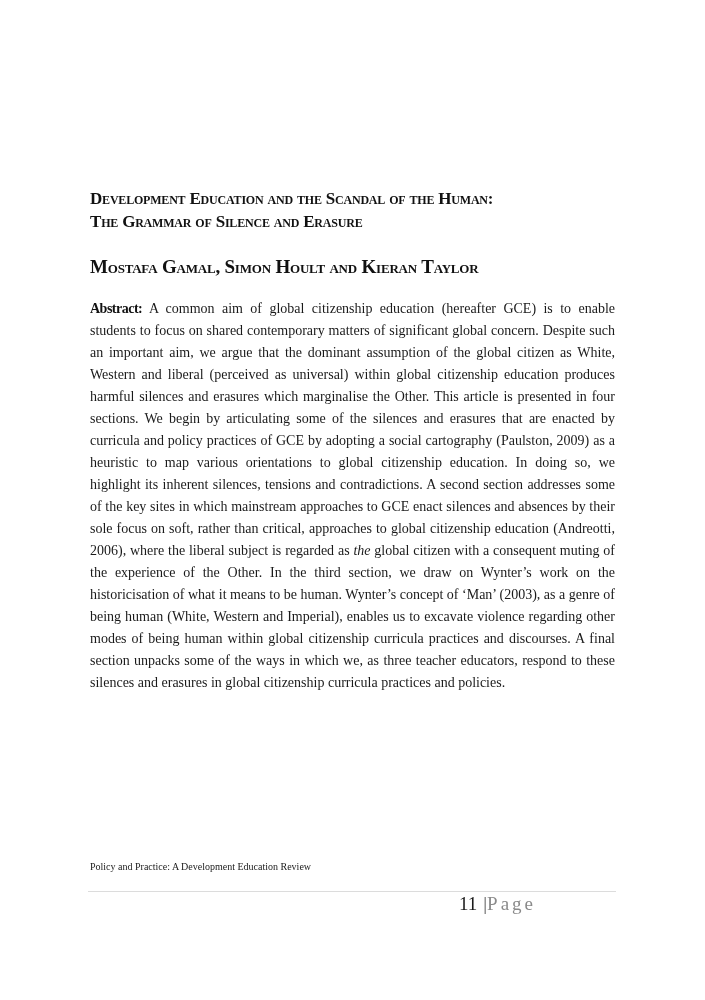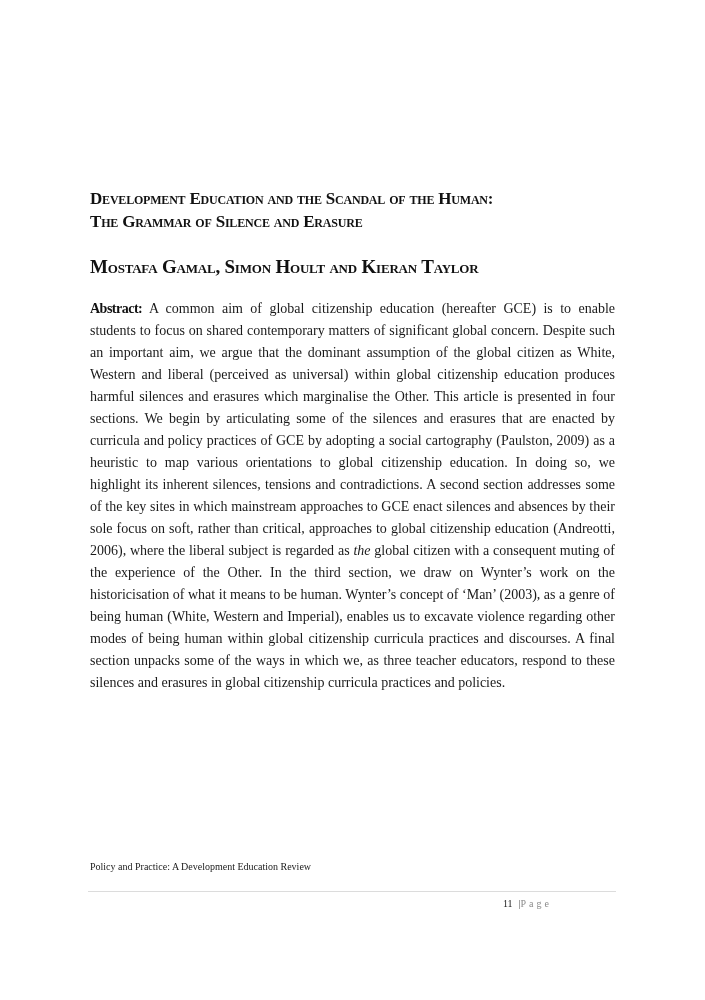--- a/index.html
+++ b/index.html
@@ -88,23 +88,23 @@
       position: absolute;
       left: 90px;
       top: 856px;
       font-size: 10px;
       line-height: 22px;
       color: #1a1a1a;
       white-space: nowrap;
     }
     .footer-right {
       position: absolute;
-      right: 80px;
+      right: 96px;
       top: 893px;
-      font-size: 10px;
+      font-size: 19px;
       line-height: 22px;
       white-space: nowrap;
     }
     .page-num { color: #1a1a1a; }
     .page-sep { color: #555; margin-left: 6px; }
     .page-word { color: #8a8a8a; letter-spacing: 3px; }
   </style>
 </head>
 <body>
 

